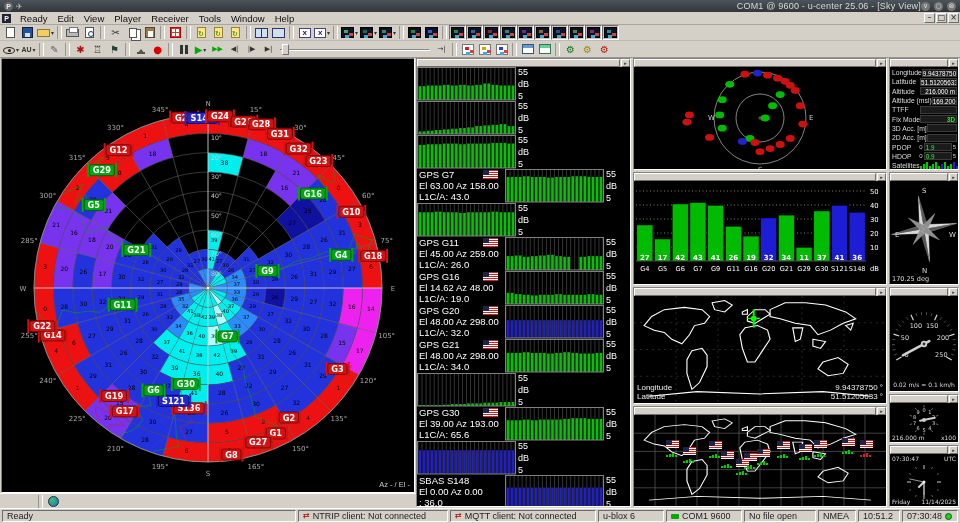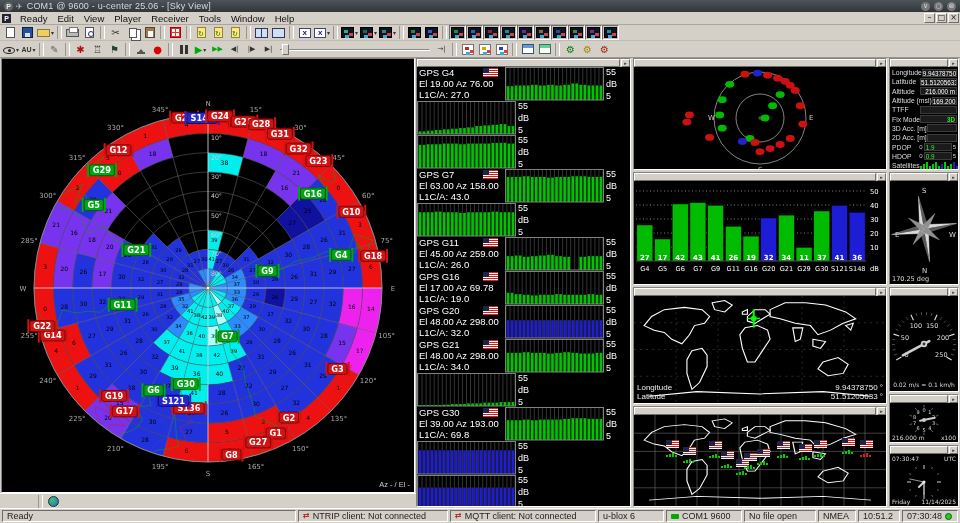--- a/index.html
+++ b/index.html
@@ -2,21 +2,21 @@
 <html><head>
 <meta charset="utf-8">
 <style>
   html,body{margin:0;padding:0;background:#888;}
   *{box-sizing:border-box;font-family:"Liberation Sans","DejaVu Sans",sans-serif;}
   #app{position:relative;width:960px;height:523px;background:#d4d0c8;overflow:hidden;}
   
   #titlebar{position:absolute;left:0;top:0;width:960px;height:12px;background:linear-gradient(#4d555a,#30363a);display:flex;align-items:center;color:#d9d9d9;font-size:9px;}
   #titlebar .appbadge{width:9px;height:9px;border-radius:50%;background:#666;color:#eee;font:bold 7px/9px "Liberation Sans",sans-serif;text-align:center;margin:0 3px 0 4px;}
   #titlebar .pin{color:#bbb;font-size:8px;margin-right:4px;}
-  #titlebar .ttl{flex:1;text-align:left;letter-spacing:.2px;}
+  #titlebar .ttl{flex:1;text-align:right;letter-spacing:.2px;}
   .wbtn{width:9px;height:9px;border-radius:50%;background:#777;color:#ddd;font:7px/9px "DejaVu Sans",sans-serif;text-align:center;margin-right:4px;}
   #menubar{position:absolute;left:0;top:12px;width:960px;height:13px;background:#d4d0c8;display:flex;align-items:center;font-size:9.5px;color:#111;border-bottom:1px solid #aaa69e;}
   #menubar .micon{width:9px;height:9px;background:#223;color:#fff;font:bold 7px/9px "Liberation Sans",sans-serif;text-align:center;margin:0 4px 0 2px;}
   #menubar .mitem{padding:0 5px;}
   #menubar .mdi{margin-left:auto;display:flex;}
   .mdibtn{width:11px;height:10px;background:#d4d0c8;border:1px solid;border-color:#fff #6d6d6d #6d6d6d #fff;font:8px/8px "DejaVu Sans",sans-serif;text-align:center;margin-right:1px;color:#222;}
   .tbar{position:absolute;left:0;width:960px;background:#d4d0c8;display:flex;align-items:center;padding-left:2px;}
   #tb1{top:25px;height:16px;border-bottom:1px solid #c0bcb4;}
   #tb2{top:41px;height:17px;border-bottom:1px solid #9b978f;}
   .tbtn{height:15px;min-width:17px;display:flex;align-items:center;justify-content:center;position:relative;border:1px solid transparent;}
@@ -948,25 +948,20 @@
       </div>
     </div>
 
   <div class="dock" id="satlist" style="left:416px;top:58px;width:215px;height:449px">
     <div class="dockbar">
         <div class="dthumb"></div>
         <div class="dbtn">▸</div>
       </div>
     <div id="satrows">
         <div class="slrow">
-          <div class="sl-text">
-            <div>GPS G4<span class="usflag sl-flag"></span></div>
-            <div>El 19.00 Az 76.00</div>
-            <div>L1C/A: 27.0</div>
-          </div>
           <div class="sl-bars"><svg width="99" height="34">
               <line x1="1" y1="0" x2="1" y2="33" stroke="#4a4a4a" stroke-width="0.7"></line>
               <line x1="5.041666666666667" y1="0" x2="5.041666666666667" y2="33" stroke="#4a4a4a" stroke-width="0.7"></line>
               <line x1="9.083333333333334" y1="0" x2="9.083333333333334" y2="33" stroke="#4a4a4a" stroke-width="0.7"></line>
               <line x1="13.125" y1="0" x2="13.125" y2="33" stroke="#4a4a4a" stroke-width="0.7"></line>
               <line x1="17.166666666666668" y1="0" x2="17.166666666666668" y2="33" stroke="#4a4a4a" stroke-width="0.7"></line>
               <line x1="21.208333333333336" y1="0" x2="21.208333333333336" y2="33" stroke="#4a4a4a" stroke-width="0.7"></line>
               <line x1="25.25" y1="0" x2="25.25" y2="33" stroke="#4a4a4a" stroke-width="0.7"></line>
               <line x1="29.291666666666668" y1="0" x2="29.291666666666668" y2="33" stroke="#4a4a4a" stroke-width="0.7"></line>
               <line x1="33.333333333333336" y1="0" x2="33.333333333333336" y2="33" stroke="#4a4a4a" stroke-width="0.7"></line>
@@ -1317,21 +1312,21 @@
             </svg></div>
           <div class="sl-scale">
             <div>55</div>
             <div>dB</div>
             <div>5</div>
           </div>
         </div>
         <div class="slrow">
           <div class="sl-text">
             <div>GPS G16<span class="usflag sl-flag"></span></div>
-            <div>El 17.00 Az 69.78</div>
+            <div>El 14.62 Az 48.00</div>
             <div>L1C/A: 19.0</div>
           </div>
           <div class="sl-bars"><svg width="99" height="34">
               <line x1="1" y1="0" x2="1" y2="33" stroke="#4a4a4a" stroke-width="0.7"></line>
               <line x1="5.041666666666667" y1="0" x2="5.041666666666667" y2="33" stroke="#4a4a4a" stroke-width="0.7"></line>
               <line x1="9.083333333333334" y1="0" x2="9.083333333333334" y2="33" stroke="#4a4a4a" stroke-width="0.7"></line>
               <line x1="13.125" y1="0" x2="13.125" y2="33" stroke="#4a4a4a" stroke-width="0.7"></line>
               <line x1="17.166666666666668" y1="0" x2="17.166666666666668" y2="33" stroke="#4a4a4a" stroke-width="0.7"></line>
               <line x1="21.208333333333336" y1="0" x2="21.208333333333336" y2="33" stroke="#4a4a4a" stroke-width="0.7"></line>
               <line x1="25.25" y1="0" x2="25.25" y2="33" stroke="#4a4a4a" stroke-width="0.7"></line>
@@ -1569,21 +1564,21 @@
           <div class="sl-scale">
             <div>55</div>
             <div>dB</div>
             <div>5</div>
           </div>
         </div>
         <div class="slrow">
           <div class="sl-text">
             <div>GPS G30<span class="usflag sl-flag"></span></div>
             <div>El 39.00 Az 193.00</div>
-            <div>L1C/A: 69.8</div>
+            <div>L1C/A: 65.6</div>
           </div>
           <div class="sl-bars"><svg width="99" height="34">
               <line x1="1" y1="0" x2="1" y2="33" stroke="#4a4a4a" stroke-width="0.7"></line>
               <line x1="5.041666666666667" y1="0" x2="5.041666666666667" y2="33" stroke="#4a4a4a" stroke-width="0.7"></line>
               <line x1="9.083333333333334" y1="0" x2="9.083333333333334" y2="33" stroke="#4a4a4a" stroke-width="0.7"></line>
               <line x1="13.125" y1="0" x2="13.125" y2="33" stroke="#4a4a4a" stroke-width="0.7"></line>
               <line x1="17.166666666666668" y1="0" x2="17.166666666666668" y2="33" stroke="#4a4a4a" stroke-width="0.7"></line>
               <line x1="21.208333333333336" y1="0" x2="21.208333333333336" y2="33" stroke="#4a4a4a" stroke-width="0.7"></line>
               <line x1="25.25" y1="0" x2="25.25" y2="33" stroke="#4a4a4a" stroke-width="0.7"></line>
               <line x1="29.291666666666668" y1="0" x2="29.291666666666668" y2="33" stroke="#4a4a4a" stroke-width="0.7"></line>
@@ -1689,20 +1684,25 @@
               <rect x="94.65833333333335" y="9.240000000000002" width="2.641666666666667" height="23.759999999999998" fill="#1d1dd6"></rect>
               <rect x="0.5" y="0.5" width="98" height="32.5" fill="none" stroke="#808080" stroke-width="1"></rect>
             </svg></div>
           <div class="sl-scale">
             <div>55</div>
             <div>dB</div>
             <div>5</div>
           </div>
         </div>
         <div class="slrow">
+          <div class="sl-text">
+            <div>SBAS S148</div>
+            <div>El 0.00 Az 0.00</div>
+            <div>: 36.0</div>
+          </div>
           <div class="sl-bars"><svg width="99" height="34">
               <line x1="1" y1="0" x2="1" y2="33" stroke="#4a4a4a" stroke-width="0.7"></line>
               <line x1="5.041666666666667" y1="0" x2="5.041666666666667" y2="33" stroke="#4a4a4a" stroke-width="0.7"></line>
               <line x1="9.083333333333334" y1="0" x2="9.083333333333334" y2="33" stroke="#4a4a4a" stroke-width="0.7"></line>
               <line x1="13.125" y1="0" x2="13.125" y2="33" stroke="#4a4a4a" stroke-width="0.7"></line>
               <line x1="17.166666666666668" y1="0" x2="17.166666666666668" y2="33" stroke="#4a4a4a" stroke-width="0.7"></line>
               <line x1="21.208333333333336" y1="0" x2="21.208333333333336" y2="33" stroke="#4a4a4a" stroke-width="0.7"></line>
               <line x1="25.25" y1="0" x2="25.25" y2="33" stroke="#4a4a4a" stroke-width="0.7"></line>
               <line x1="29.291666666666668" y1="0" x2="29.291666666666668" y2="33" stroke="#4a4a4a" stroke-width="0.7"></line>
               <line x1="33.333333333333336" y1="0" x2="33.333333333333336" y2="33" stroke="#4a4a4a" stroke-width="0.7"></line>

